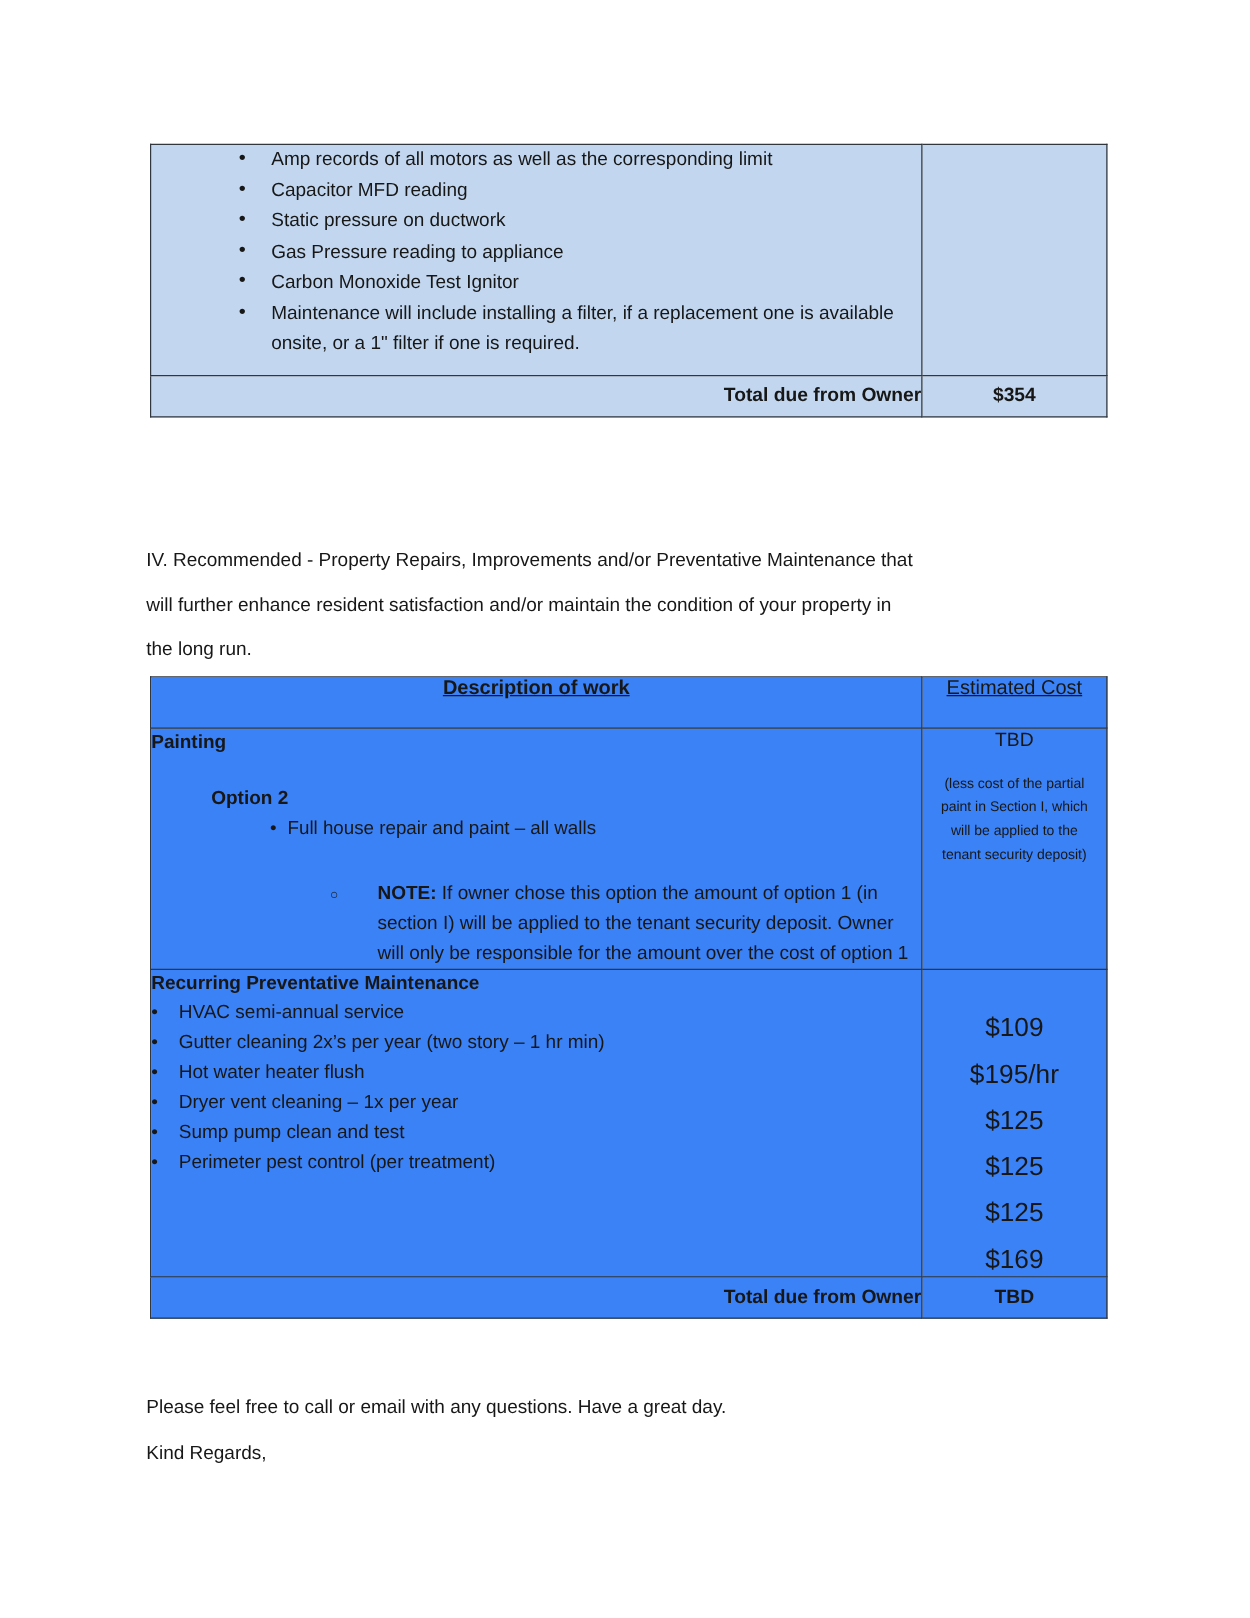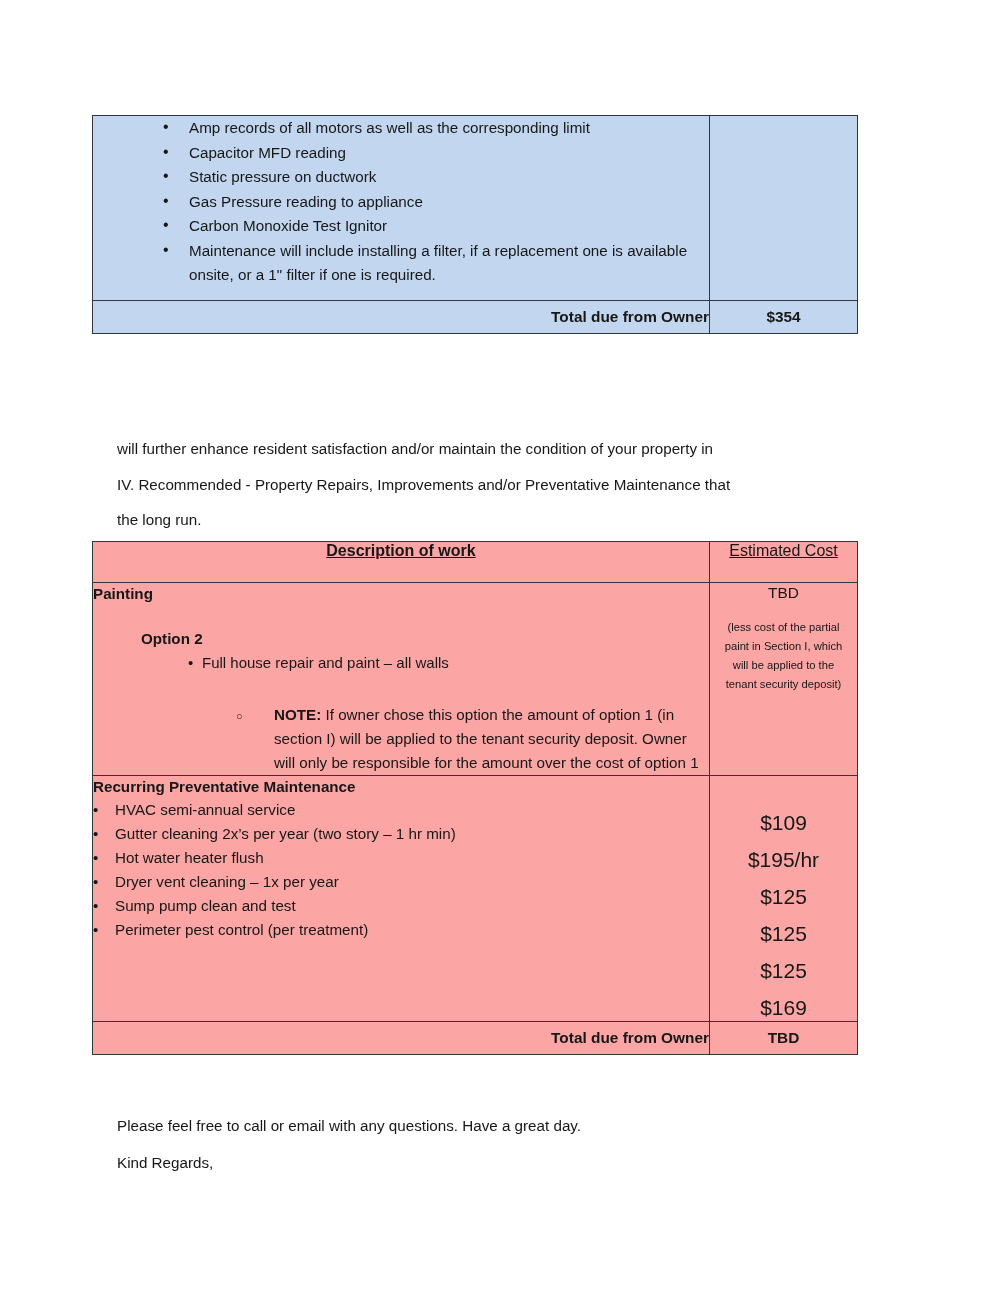--- a/index.html
+++ b/index.html
@@ -24,21 +24,21 @@
     height: 1294px;
     background: #ffffff;
   }
 
   
   .doc-table {
     position: absolute;
     border-collapse: collapse;
     table-layout: fixed;
     width: 765px;
-    left: 92px;
+    left: 120px;
     border-radius: 13px;
   }
   .doc-table td {
     border: 1.4px solid #30373f;
     vertical-align: top;
     padding: 0;
   }
 
   
   #table-hvac { top: 115px; }
@@ -94,21 +94,21 @@
     left: 117px;
     top: 431px;
     width: 700px;
     font-size: 15.2px;
     line-height: 35.5px;
     color: #171717;
   }
 
   
   #table-recommended { top: 541px; }
-  #table-recommended td { background: #fca5a5; }
+  #table-recommended td { background: #3b82f6; }
 
   .hdr-cell {
     text-align: center;
     vertical-align: middle;
     height: 40px;
     font-size: 16px;
   }
   .hdr-cell .u-bold {
     font-weight: bold;
     text-decoration: underline;
@@ -245,22 +245,22 @@
         <td>&nbsp;</td>
       </tr>
       <tr class="total-row">
         <td class="total-label">Total due from Owner</td>
         <td class="total-value">$354</td>
       </tr>
     </tbody>
   </table>
 
   <div class="intro-block">
+    <div>IV. Recommended - Property Repairs, Improvements and/or Preventative Maintenance that</div>
     <div>will further enhance resident satisfaction and/or maintain the condition of your property in</div>
-    <div>IV. Recommended - Property Repairs, Improvements and/or Preventative Maintenance that</div>
     <div>the long run.</div>
   </div>
 
   <table class="doc-table" id="table-recommended">
     <colgroup>
       <col class="col-desc">
         <col class="col-cost">
     </colgroup>
     <tbody>
 

